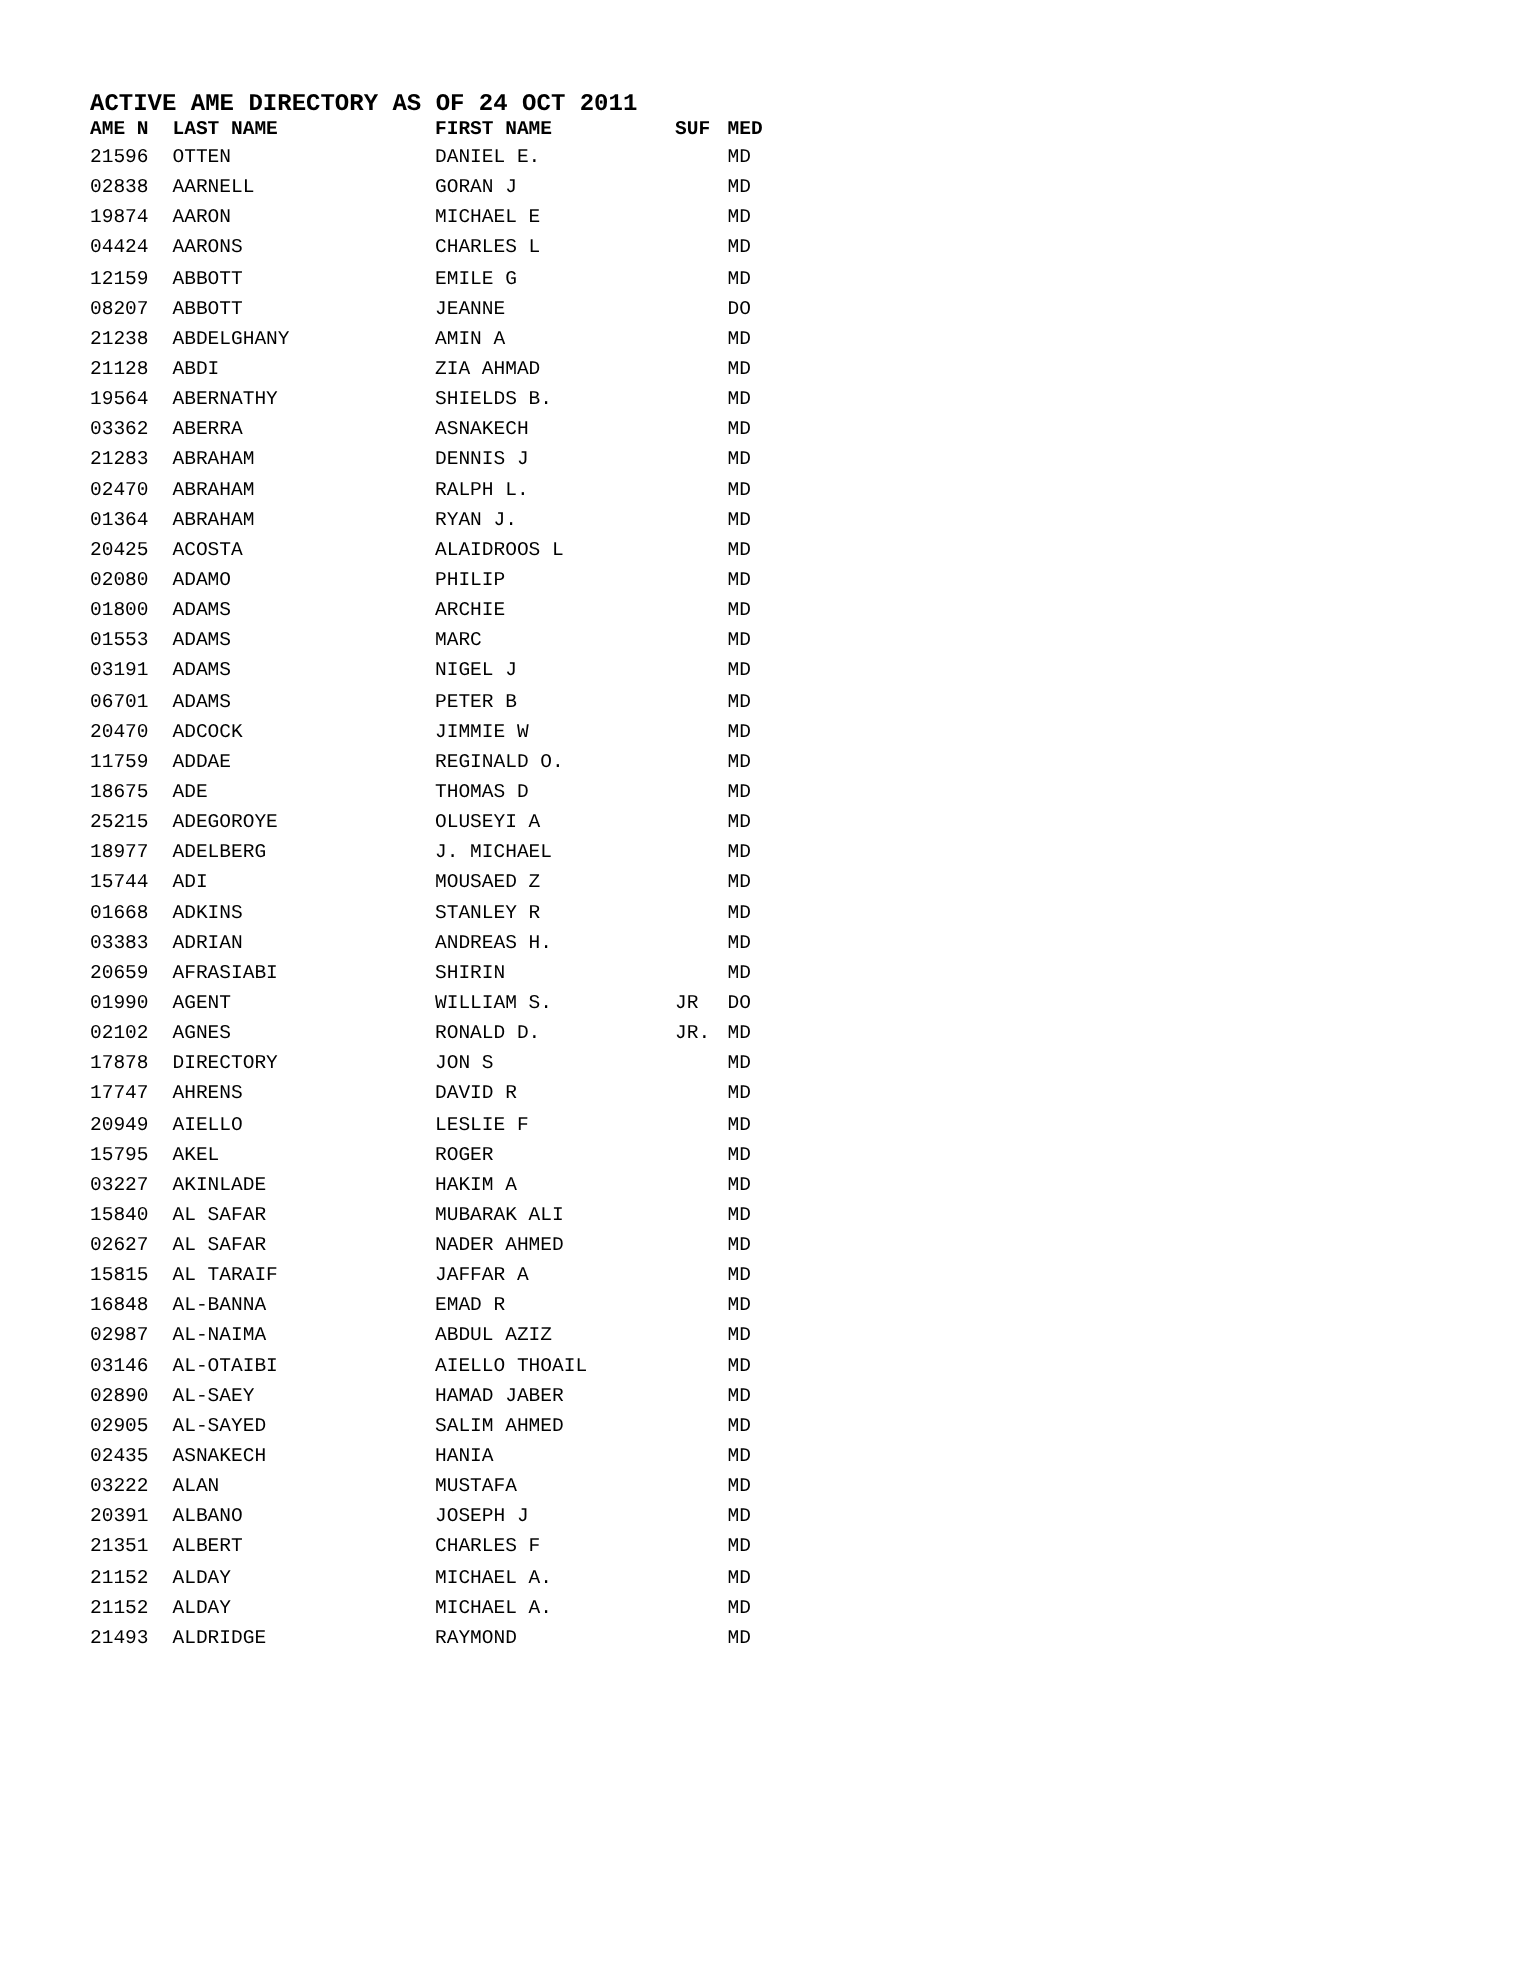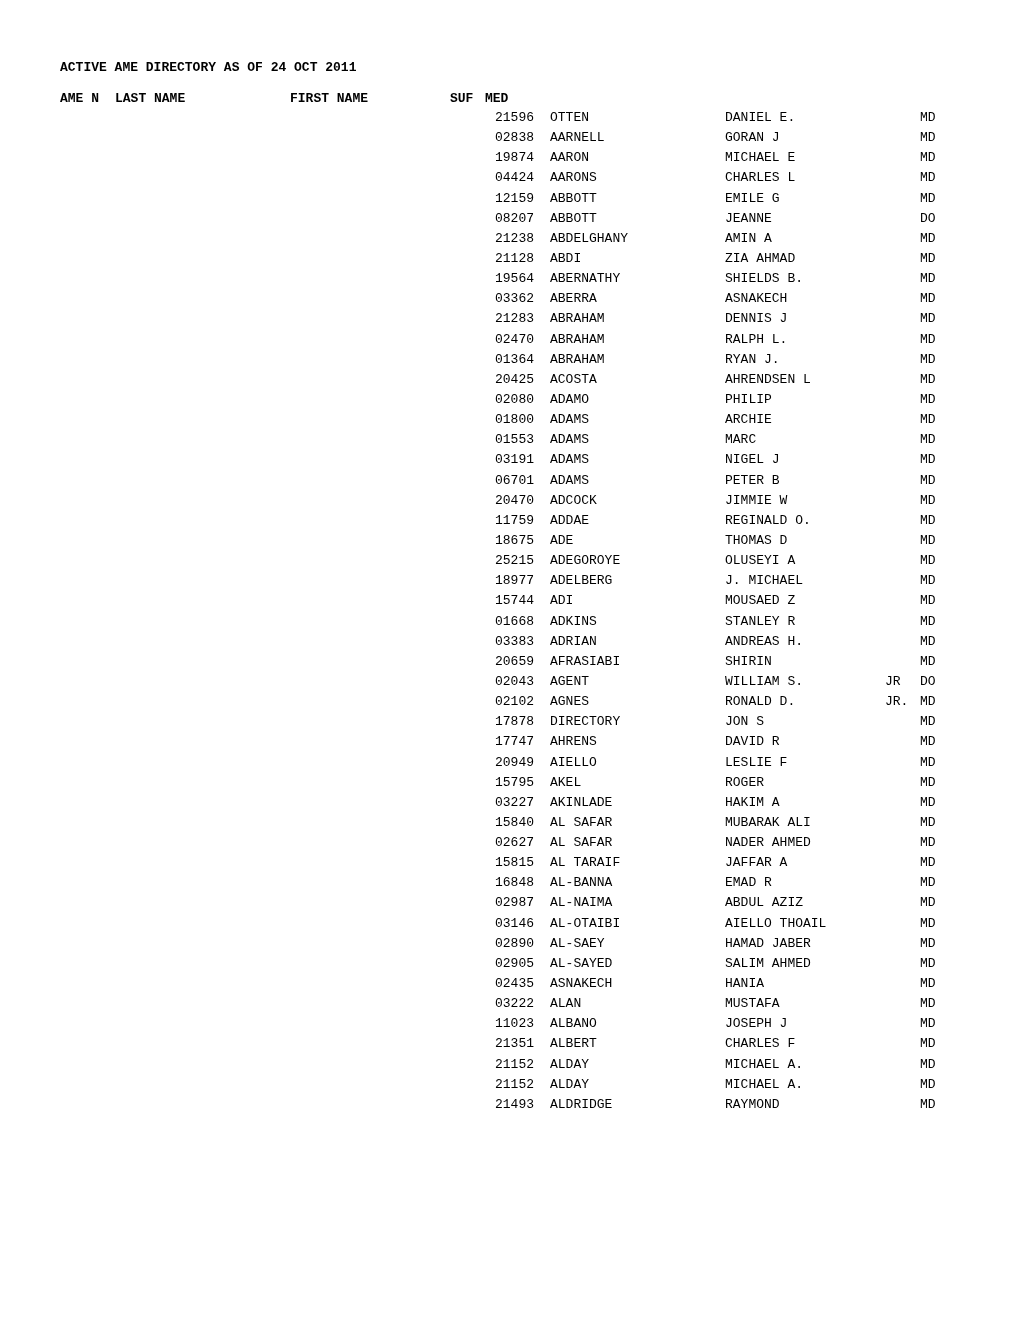--- a/index.html
+++ b/index.html
@@ -5,22 +5,22 @@
     * { margin: 0; padding: 0; box-sizing: border-box; }
     body {
       background: #fff;
       font-family: 'Courier New', Courier, monospace;
       font-size: 13px;
       color: #000;
       padding: 60px 60px;
     }
     .title {
       font-weight: bold;
-      margin-bottom: 16px;
-      font-size: 13px;
+      margin-bottom: 0;
+      font-size: 16px;
     }
     .header-row {
       display: flex;
       font-weight: bold;
       border-bottom: none;
       margin-bottom: 2px;
       align-items: center;
     }
     .col-num {
       width: 55px;
@@ -38,21 +38,20 @@
       width: 35px;
       min-width: 35px;
     }
     .col-med {
       width: 40px;
       min-width: 40px;
     }
     .data-row {
       display: flex;
       line-height: 1.55;
-      justify-content: flex-end;
     }
   </style>
 </head>
 <body>
 
 <div>
   <div class="title">ACTIVE AME DIRECTORY AS OF 24 OCT 2011</div>
   <div class="header-row">
     <span class="col-num"><span>AME N</span></span>
     <span class="col-last">LAST NAME</span>
@@ -148,21 +147,21 @@
       <div class="data-row">
       <span class="col-num">01364</span>
       <span class="col-last">ABRAHAM</span>
       <span class="col-first">RYAN J.</span>
       <span class="col-suf"></span>
       <span class="col-med">MD</span>
     </div>
       <div class="data-row">
       <span class="col-num">20425</span>
       <span class="col-last">ACOSTA</span>
-      <span class="col-first">AHRENDSEN L</span>
+      <span class="col-first">ALAIDROOS L</span>
       <span class="col-suf"></span>
       <span class="col-med">MD</span>
     </div>
       <div class="data-row">
       <span class="col-num">02080</span>
       <span class="col-last">ADAMO</span>
       <span class="col-first">PHILIP</span>
       <span class="col-suf"></span>
       <span class="col-med">MD</span>
     </div>
@@ -251,21 +250,21 @@
       <span class="col-med">MD</span>
     </div>
       <div class="data-row">
       <span class="col-num">20659</span>
       <span class="col-last">AFRASIABI</span>
       <span class="col-first">SHIRIN</span>
       <span class="col-suf"></span>
       <span class="col-med">MD</span>
     </div>
       <div class="data-row">
-      <span class="col-num">02043</span>
+      <span class="col-num">01990</span>
       <span class="col-last">AGENT</span>
       <span class="col-first">WILLIAM S.</span>
       <span class="col-suf">JR</span>
       <span class="col-med">DO</span>
     </div>
       <div class="data-row">
       <span class="col-num">02102</span>
       <span class="col-last">AGNES</span>
       <span class="col-first">RONALD D.</span>
       <span class="col-suf">JR.</span>
@@ -370,21 +369,21 @@
       <span class="col-med">MD</span>
     </div>
       <div class="data-row">
       <span class="col-num">03222</span>
       <span class="col-last">ALAN</span>
       <span class="col-first">MUSTAFA</span>
       <span class="col-suf"></span>
       <span class="col-med">MD</span>
     </div>
       <div class="data-row">
-      <span class="col-num">11023</span>
+      <span class="col-num">20391</span>
       <span class="col-last">ALBANO</span>
       <span class="col-first">JOSEPH J</span>
       <span class="col-suf"></span>
       <span class="col-med">MD</span>
     </div>
       <div class="data-row">
       <span class="col-num">21351</span>
       <span class="col-last">ALBERT</span>
       <span class="col-first">CHARLES F</span>
       <span class="col-suf"></span>

